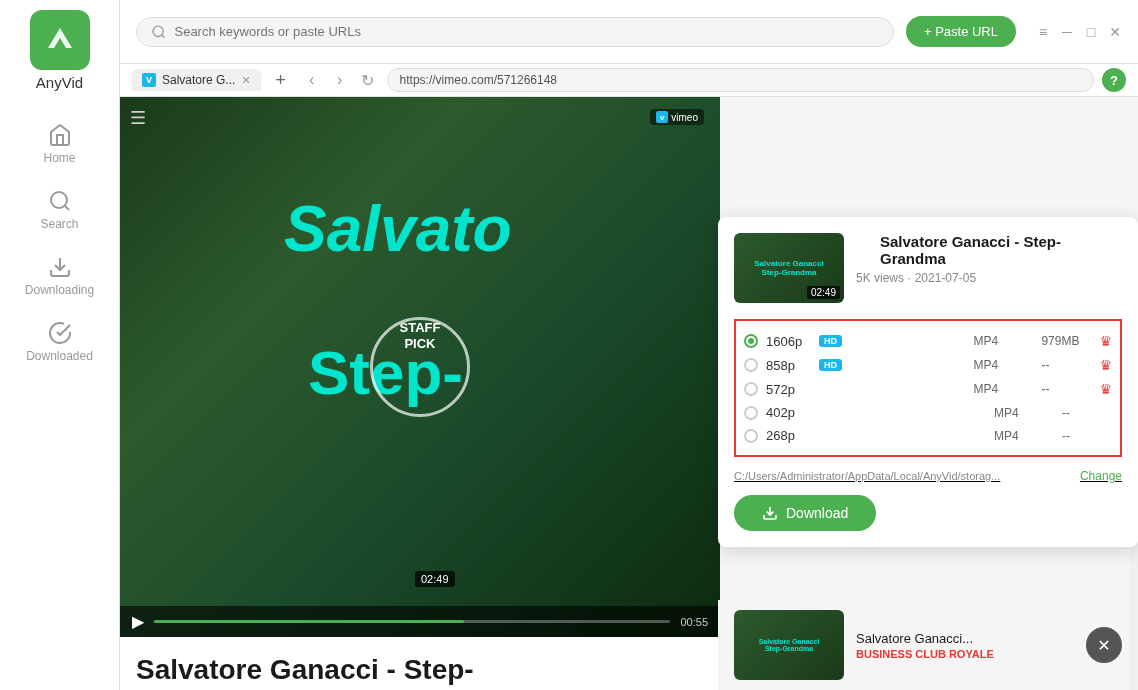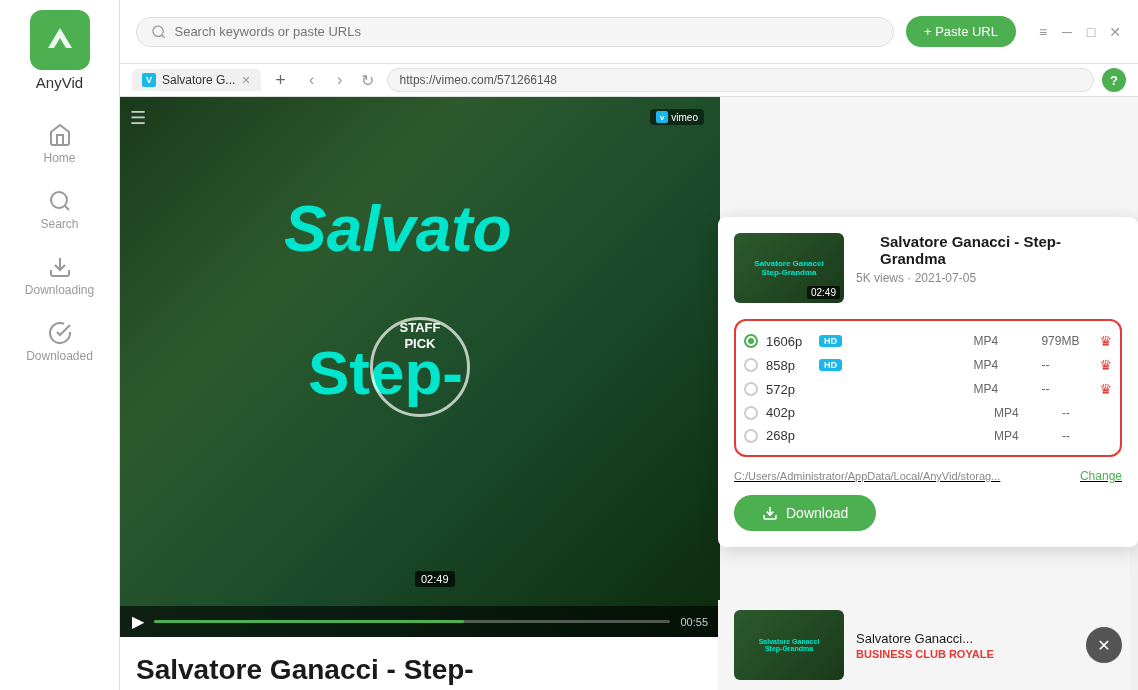--- a/index.html
+++ b/index.html
@@ -353,21 +353,21 @@
       font-weight: 600;
       color: #1a1a1a;
       margin-bottom: 4px;
       margin-left: 24px;
     }
     .panel-meta { font-size: 12px; color: #888; }
 
     
     .quality-options {
       border: 2px solid #e53935;
-      border-radius: 12px;
+      border-radius: 0;
       padding: 8px;
       margin-bottom: 12px;
     }
     .quality-row {
       display: flex;
       align-items: center;
       padding: 4px 0;
       gap: 8px;
     }
     .radio-btn {

